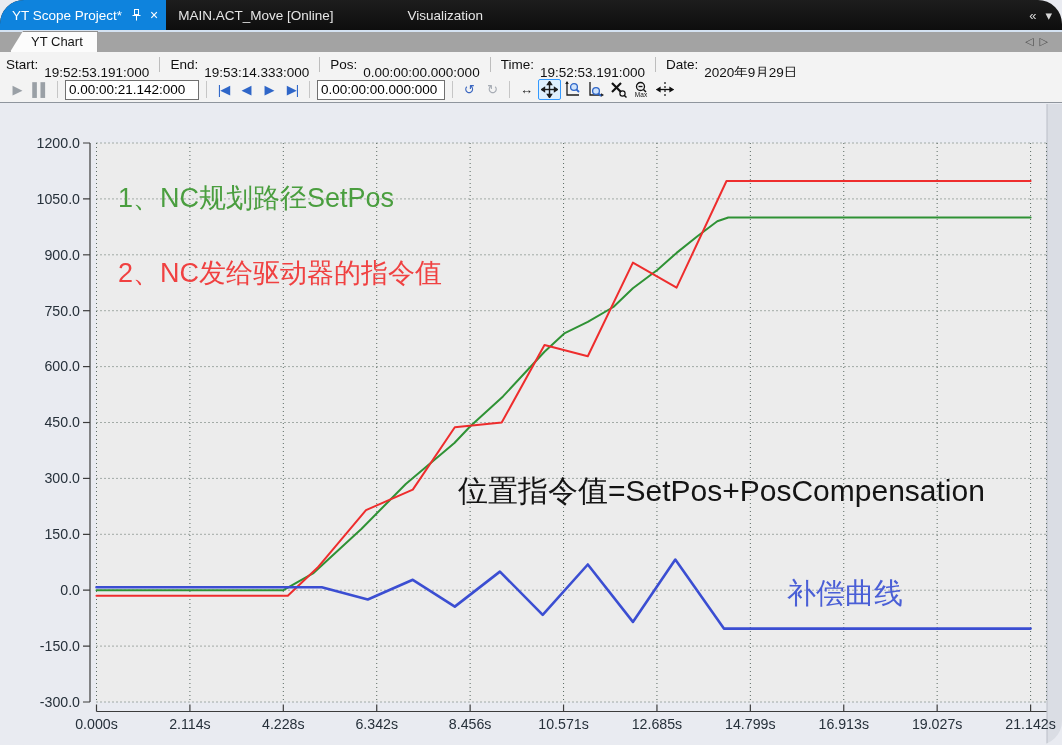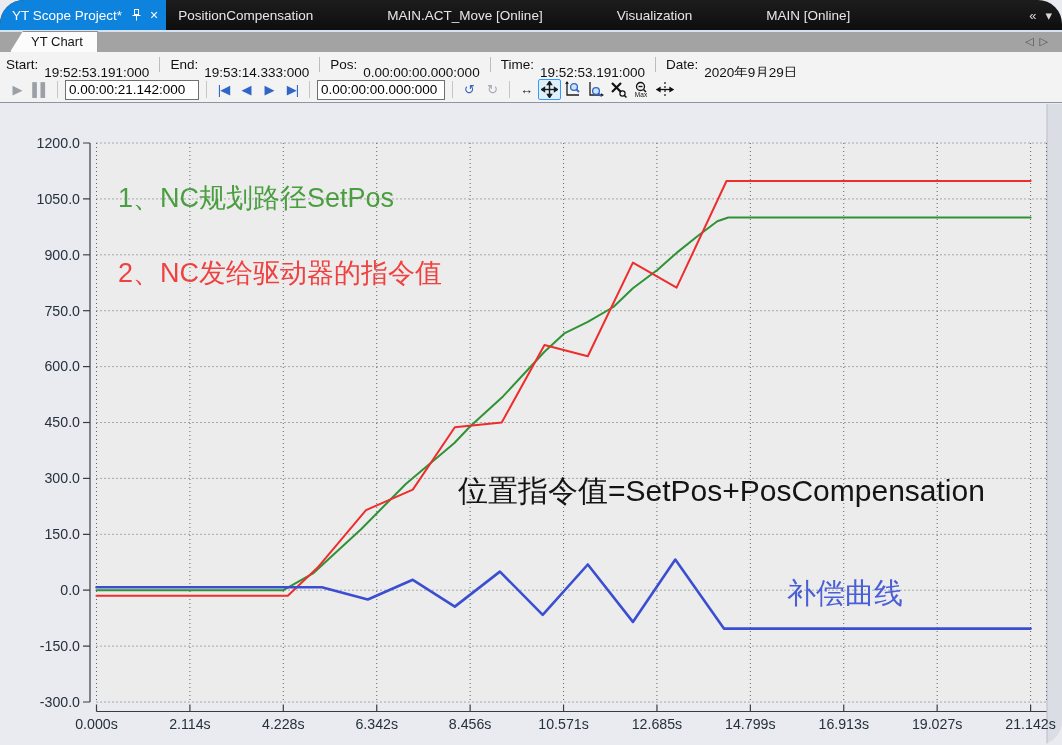--- a/index.html
+++ b/index.html
@@ -73,30 +73,24 @@
     <div class="tab active">
         <span class="tab-label">YT Scope Project*</span>
         <span class="tab-icon-pin"><svg width="11" height="12" viewBox="0 0 11 12">
             <rect x="3.5" y="0.5" width="4" height="5" fill="none" stroke="#fff"></rect>
             <line x1="1.5" y1="6.5" x2="9.5" y2="6.5" stroke="#fff"></line>
             <line x1="5.5" y1="7" x2="5.5" y2="11.5" stroke="#fff"></line>
           </svg></span>
         <span class="tab-icon-close">×</span>
       </div>
       <div class="tab inactive">
-        <span class="tab-label">PositionCompensation</span>
-      </div>
-      <div class="tab inactive">
         <span class="tab-label">MAIN.ACT_Move [Online]</span>
       </div>
       <div class="tab inactive">
         <span class="tab-label">Visualization</span>
-      </div>
-      <div class="tab inactive">
-        <span class="tab-label">MAIN [Online]</span>
       </div>
       <div class="tabbar-overflow">
       <span>«</span>
       <span>▾</span>
     </div>
   </div>
 
   <div class="docrow">
     <div class="doctab">YT Chart</div>
     <div class="docscroll"><span>◁</span><span>▷</span></div>

